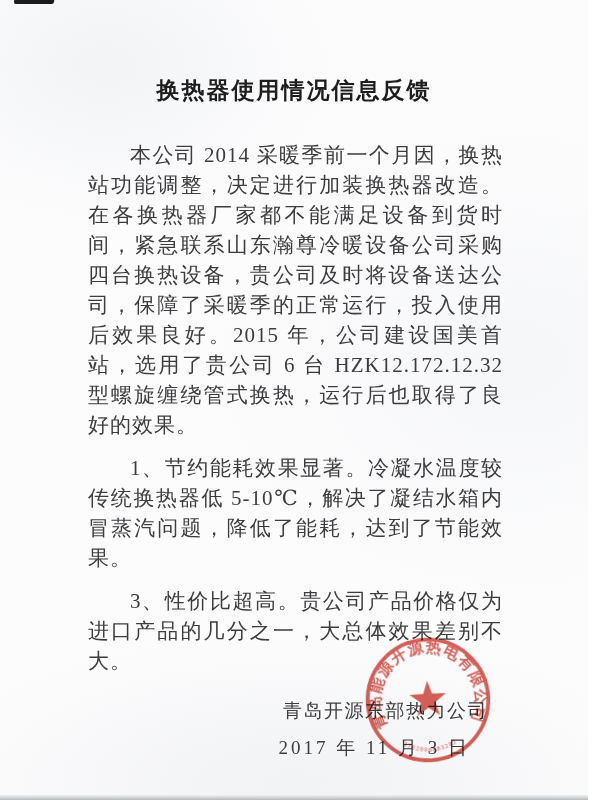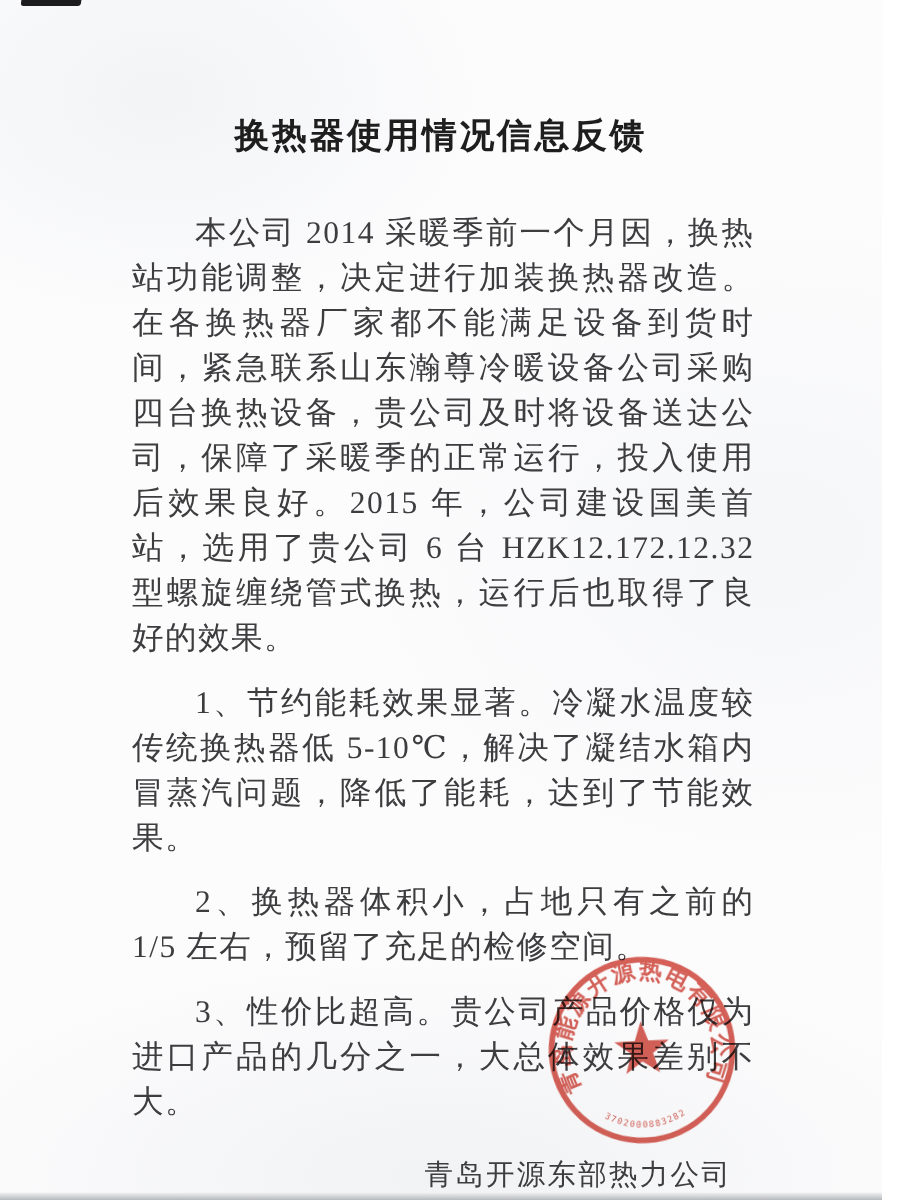--- a/index.html
+++ b/index.html
@@ -83,21 +83,20 @@
 
 <div class="scan-page">
 
   <div class="artifact-top"></div>
 
   <h1 class="doc-title">换热器使用情况信息反馈</h1>
 
   <div class="content">
     <p>本公司 2014 采暖季前一个月因，换热站功能调整，决定进行加装换热器改造。在各换热器厂家都不能满足设备到货时间，紧急联系山东瀚尊冷暖设备公司采购四台换热设备，贵公司及时将设备送达公司，保障了采暖季的正常运行，投入使用后效果良好。2015 年，公司建设国美首站，选用了贵公司 6 台 HZK12.172.12.32 型螺旋缠绕管式换热，运行后也取得了良好的效果。</p>
     <p>1、节约能耗效果显著。冷凝水温度较传统换热器低 5-10℃，解决了凝结水箱内冒蒸汽问题，降低了能耗，达到了节能效果。</p>
-    <p>2、换热器体积小，占地只有之前的 1/5 左右，预留了充足的检修空间。</p>
     <p>3、性价比超高。贵公司产品价格仅为进口产品的几分之一，大总体效果差别不大。</p>
 
     <div class="signature-block">
       <div class="signature-company">青岛开源东部热力公司</div>
       <div class="signature-date">2017 年 11 月 3 日</div>
     </div>
   </div>
 
   <svg class="stamp" viewBox="0 0 140 140" xmlns="http://www.w3.org/2000/svg" aria-hidden="true">
     <defs>

